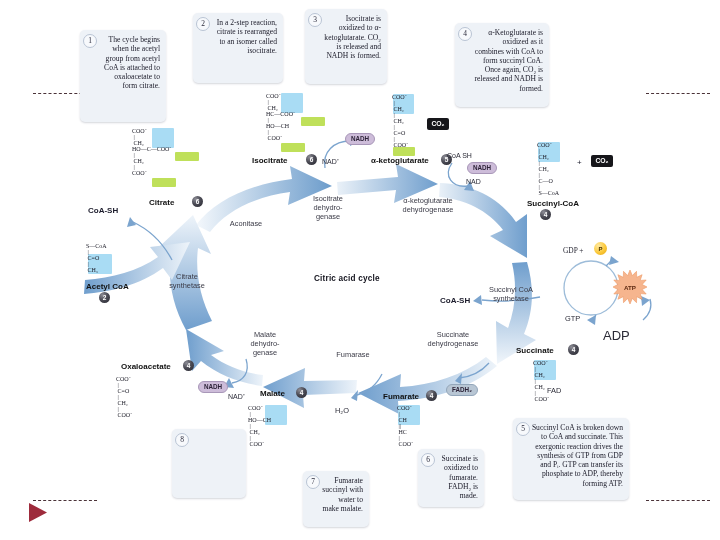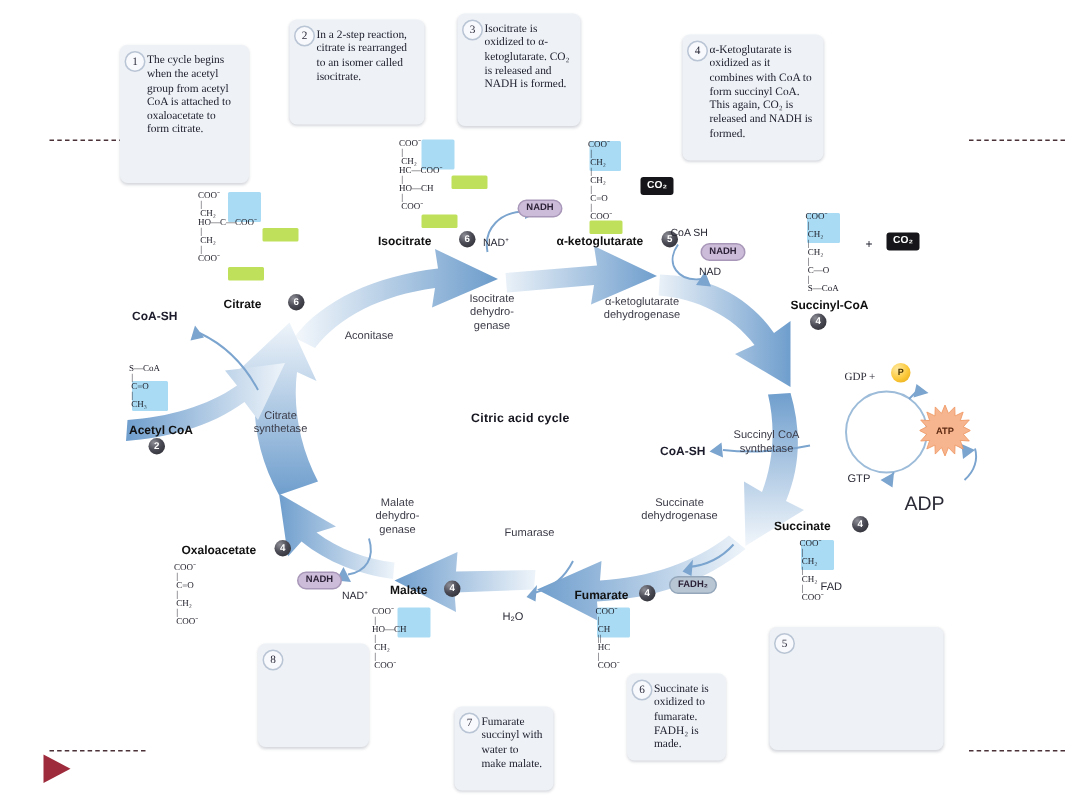--- a/index.html
+++ b/index.html
@@ -23,21 +23,21 @@
     font-family:"Liberation Serif", serif;
   }
   .callout .num{
     position:absolute;left:3px;top:4px;
     width:12px;height:12px;border-radius:50%;
     background:#f7f9fc;border:1px solid #b9c4d4;
     font-size:7.5px;line-height:12px;text-align:center;
     color:#2a2a3a;
     font-family:"Liberation Serif", serif;
   }
-  .callout .txt{display:block;}
+  .callout .txt{display:block;text-align:right;}
 
   
   .lbl{position:absolute;white-space:pre;}
   .enz{
     position:absolute;color:#3a3a46;font-size:7.4px;line-height:1.22;
     white-space:pre;text-align:center;
   }
   .cyc-title{
     position:absolute;font-weight:bold;font-size:8.2px;color:#14141e;
     letter-spacing:.2px;white-space:pre;
@@ -189,25 +189,26 @@
     <span class="txt">In a 2-step reaction, citrate is rearranged to an isomer called isocitrate.</span>
   </div>
 
   <div class="callout" style="left:305px;top:9px;width:82px;height:75px;font-size:7.6px;">
     <span class="num">3</span>
     <span class="txt">Isocitrate is oxidized to α-ketoglutarate. CO₂ is released and NADH is formed.</span>
   </div>
 
   <div class="callout" style="left:455px;top:23px;width:94px;height:84px;font-size:7.6px;">
     <span class="num">4</span>
-    <span class="txt">α-Ketoglutarate is oxidized as it combines with CoA to form succinyl CoA. This again, CO₂ is released and NADH is formed.</span>
+    <span class="txt">α-Ketoglutarate is oxidized as it combines with CoA to form succinyl CoA. Once again, CO₂ is released and NADH is formed.</span>
   </div>
 
   <div class="callout" style="left:513px;top:418px;width:116px;height:82px;font-size:7.6px;">
     <span class="num">5</span>
+    <span class="txt">Succinyl CoA is broken down to CoA and succinate. This exergonic reaction drives the synthesis of GTP from GDP and Pᵢ. GTP can transfer its phosphate to ADP, thereby forming ATP.</span>
   </div>
 
   <div class="callout" style="left:418px;top:449px;width:66px;height:58px;font-size:7.6px;">
     <span class="num">6</span>
     <span class="txt">Succinate is oxidized to fumarate. FADH₂ is made.</span>
   </div>
 
   <div class="callout" style="left:303px;top:471px;width:66px;height:56px;font-size:7.6px;">
     <span class="num">7</span>
     <span class="txt">Fumarate succinyl with water to make malate.</span>

